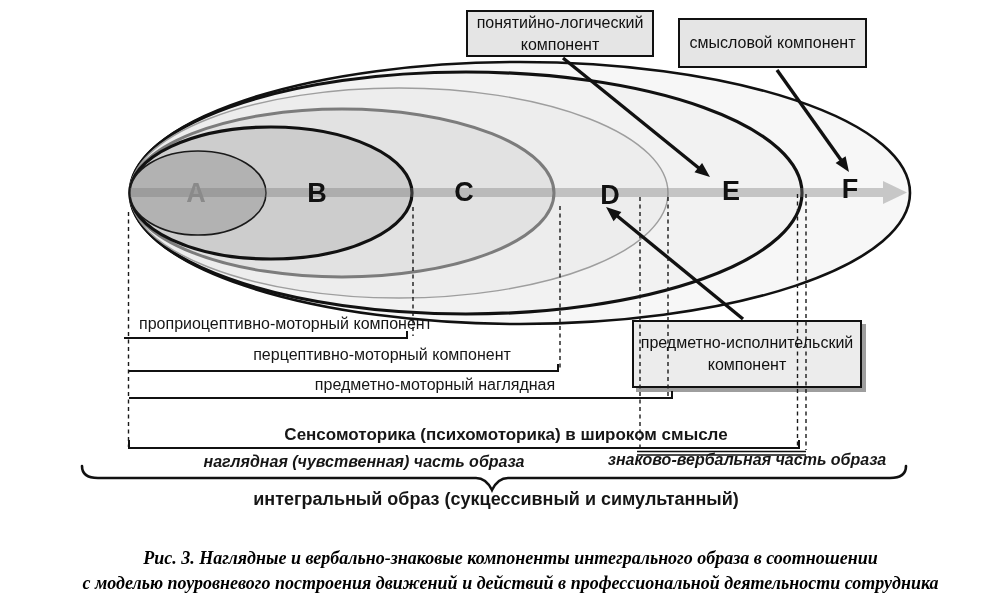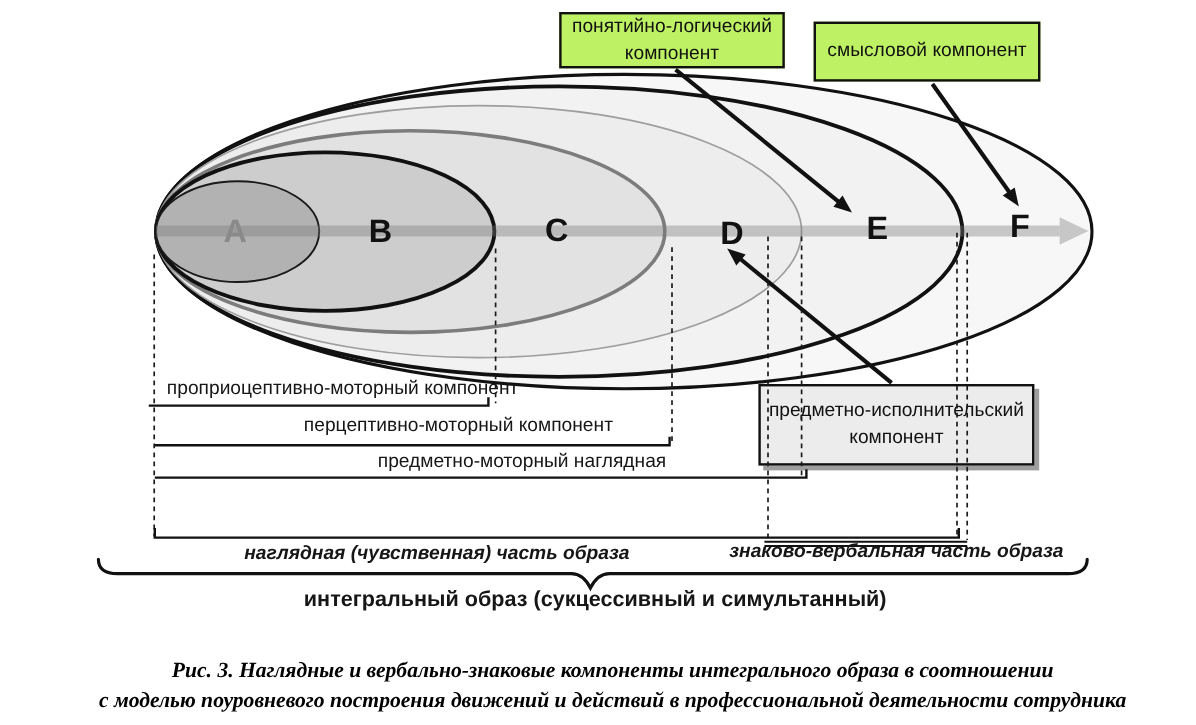--- a/index.html
+++ b/index.html
@@ -5,21 +5,21 @@
   html,body{margin:0;padding:0;background:#ffffff;}
   .stage{position:relative;width:997px;height:604px;background:#ffffff;overflow:hidden;
          font-family:"Liberation Sans","DejaVu Sans",sans-serif;color:#111;}
   svg.layer{position:absolute;left:0;top:0;pointer-events:none;}
 
   .letter{position:absolute;transform:translate(-50%,-50%);
           font-weight:700;font-size:27px;line-height:1;color:#111;}
   .letter-a{color:#8a8a8a;}
 
   .callout{position:absolute;display:flex;align-items:center;justify-content:center;
-           text-align:center;background:#bef264;border:2.5px solid #111;
+           text-align:center;background:#e5e5e5;border:2.5px solid #111;
            font-size:16px;line-height:1.35;padding:2px 4px;box-sizing:border-box;}
   .callout.shadowed{background:#ececec;box-shadow:4px 4px 0 rgba(125,125,125,0.75);}
 
   .lbl{position:absolute;white-space:nowrap;color:#161616;font-size:16px;line-height:1.1;margin-left:20px;}
   .lbl.centered{transform:translateX(-50%);}
   .lbl.bold{font-weight:700;}
   .lbl.bi{font-weight:700;font-style:italic;}
 
   .caption{position:absolute;left:0;width:997px;text-align:center;
            font-family:"Liberation Serif","DejaVu Serif",serif;
@@ -81,20 +81,21 @@
       <line x1="637" y1="455" x2="806" y2="455" stroke-width="1.7"></line>
     </g>
 
     <path d="M 82 466 C 82 474 87 478 98 478 L 476 478 Q 486 478 492 490 Q 498 478 508 478 L 890 478 C 901 478 906 474 906 466" fill="none" stroke="#111" stroke-width="2.6" stroke-linecap="round"></path>
   </svg>
 
   <div class="lbl" style="left:119px;top:315px">проприоцептивно-моторный компонент</div>
   <div class="lbl centered" style="left:362px;top:346px">перцептивно-моторный компонент</div>
   <div class="lbl centered" style="left:415px;top:376px">предметно-моторный наглядная</div>
 
+  <div class="lbl bold centered" style="left:486px;top:426px;font-size:17px">Сенсомоторика (психомоторика) в широком смысле</div>
   <div class="lbl bi centered" style="left:344px;top:453px">наглядная (чувственная) часть образа</div>
   <div class="lbl bi centered" style="left:727px;top:451px">знаково-вербальная часть образа</div>
   <div class="lbl bold centered" style="left:476px;top:490px;font-size:18px">интегральный образ (сукцессивный и симультанный)</div>
 
   <div class="caption" style="top:548px">Рис. 3. Наглядные и вербально-знаковые компоненты интегрального образа в соотношении</div>
   <div class="caption" style="top:573px">с моделью поуровневого построения движений и действий в профессиональной деятельности сотрудника</div>
 
 </div>
 
 </body></html>

